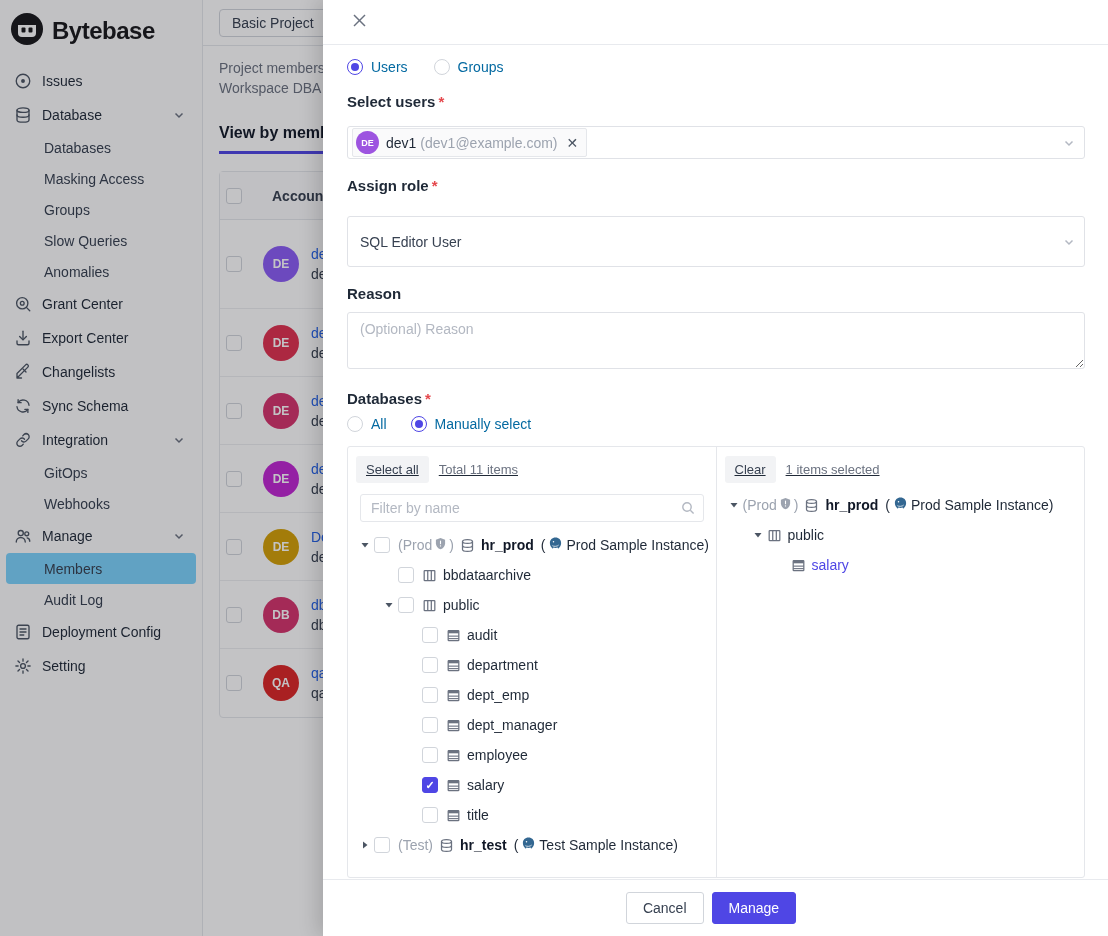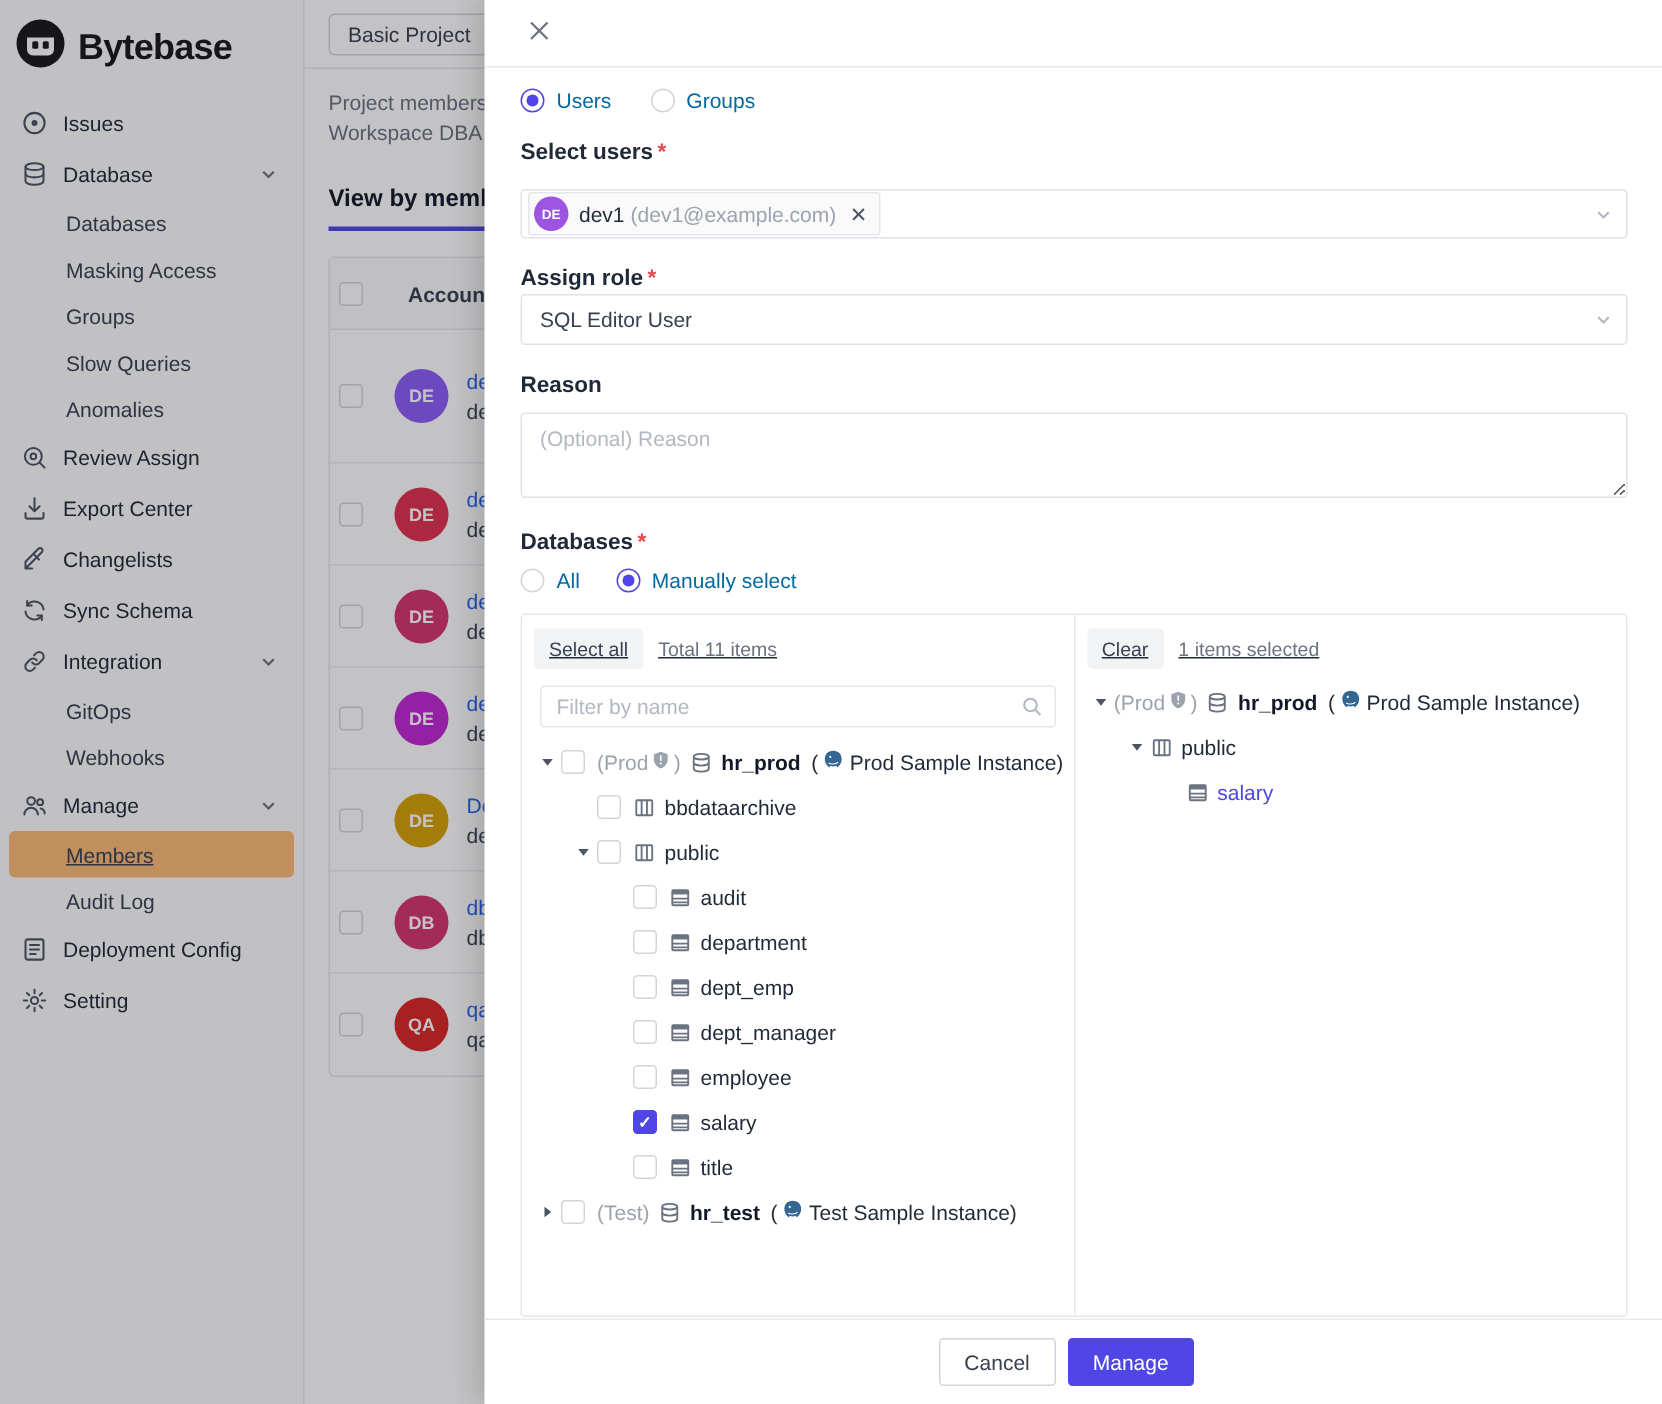--- a/index.html
+++ b/index.html
@@ -14,21 +14,21 @@
     width:203px; height:100%; background:#fdfdfd; border-right:1px solid #e5e7eb;
     padding:8px 6px 0 6px; flex:none;
   }
   .logo { display:flex; align-items:center; gap:8px; padding:4px 2px 14px 4px; }
   .logo-text { font-size:24px; font-weight:800; color:#18181b; letter-spacing:-0.5px; }
   .nav-item {
     display:flex; align-items:center; gap:10px; height:34px; border-radius:4px;
     padding:0 8px; font-size:14px; font-weight:500; color:#1f2937; cursor:pointer;
   }
   .nav-item.sub { padding-left:38px; height:31px; font-weight:400; color:#374151; }
-  .nav-item.active { background:#fdba74;text-decoration:underline; }
+  .nav-item.active { background:#7dd3fc; }
   .nav-item .spacer { flex:1; }
   .nav-icon { width:18px; height:18px; display:flex; align-items:center; justify-content:center; flex:none; }
   .content { flex:1; min-width:0; }
   .topbar { height:46px; border-bottom:1px solid #e5e7eb; display:flex; align-items:center; padding-left:16px; }
   .proj-chip {
     border:1px solid #d1d5db; background:#fff; border-radius:4px; padding:5px 12px;
     font-size:14px; color:#374151; font-family:inherit;
   }
   .page-body { padding:12px 0 0 16px; }
   .subtitle { font-size:14px; color:#6b7280; line-height:20px; white-space:nowrap; }
@@ -71,21 +71,21 @@
   .radio { width:16px; height:16px; border-radius:50%; border:1px solid #d1d5db; background:#fff; position:relative; flex:none; }
   .radio.sel { border-color:var(--accent); }
   .radio.sel::after { content:""; position:absolute; left:3px; top:3px; width:8px; height:8px; border-radius:50%; background:var(--accent); }
   .field-label { margin-top:18px; font-size:15px; font-weight:700; color:#1f2937; }
   .req { color:#e5484d; margin-left:3px; }
   .select-box {
     position:relative; border:1px solid #e0e2e7; border-radius:3px; background:#fff;
     display:flex; align-items:center;
   }
   .user-select { margin-top:16px; height:33px; padding:0 28px 0 4px; }
-  .role-select { margin-top:2px; height:34px; padding:0 28px 0 12px; font-size:14px; color:#374151; }
+  .role-select { margin-top:22px; height:51px; padding:0 28px 0 12px; font-size:14px; color:#374151; }
   .sel-chevron { position:absolute; right:9px; top:50%; transform:translateY(-50%); display:flex; }
   .chip {
     display:inline-flex; align-items:center; gap:7px; border:1px solid #e5e7eb; background:#fafafb;
     border-radius:2px; padding:2px 8px 2px 3px; font-size:14px;
   }
   .chip .mini-avatar {
     width:23px; height:23px; border-radius:50%; background:#9d54e0; color:#fff; font-size:9px; font-weight:700;
     display:flex; align-items:center; justify-content:center;
   }
   .chip .c-name { color:#1f2937; }
@@ -189,21 +189,21 @@
           <span>Anomalies</span>
         </div>
         <div class="nav-item">
           <span class="nav-icon">
             <svg width="18" height="18" viewBox="0 0 24 24" fill="none" stroke="#4b5563" stroke-width="1.8" stroke-linecap="round" stroke-linejoin="round">
               <circle cx="11" cy="11" r="7.5"></circle>
               <circle cx="11" cy="11" r="2.5"></circle>
               <line x1="16.5" y1="16.5" x2="21" y2="21"></line>
             </svg>
           </span>
-          <span>Review Assign</span>
+          <span>Grant Center</span>
         </div>
         <div class="nav-item">
           <span class="nav-icon">
             <svg width="18" height="18" viewBox="0 0 24 24" fill="none" stroke="#4b5563" stroke-width="1.8" stroke-linecap="round" stroke-linejoin="round">
               <path d="M12 3v11"></path>
               <path d="M7.5 10 12 14.5 16.5 10"></path>
               <path d="M4 16v3a2 2 0 0 0 2 2h12a2 2 0 0 0 2-2v-3"></path>
             </svg>
           </span>
           <span>Export Center</span>

